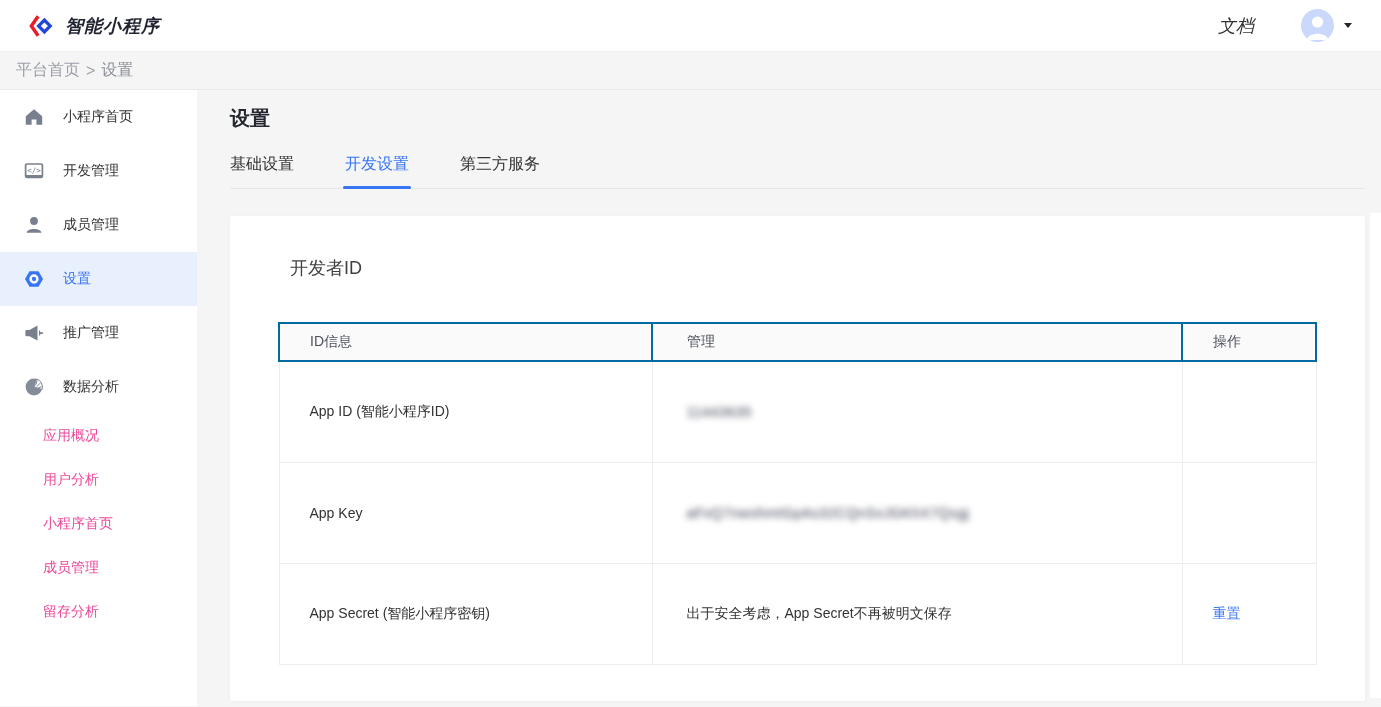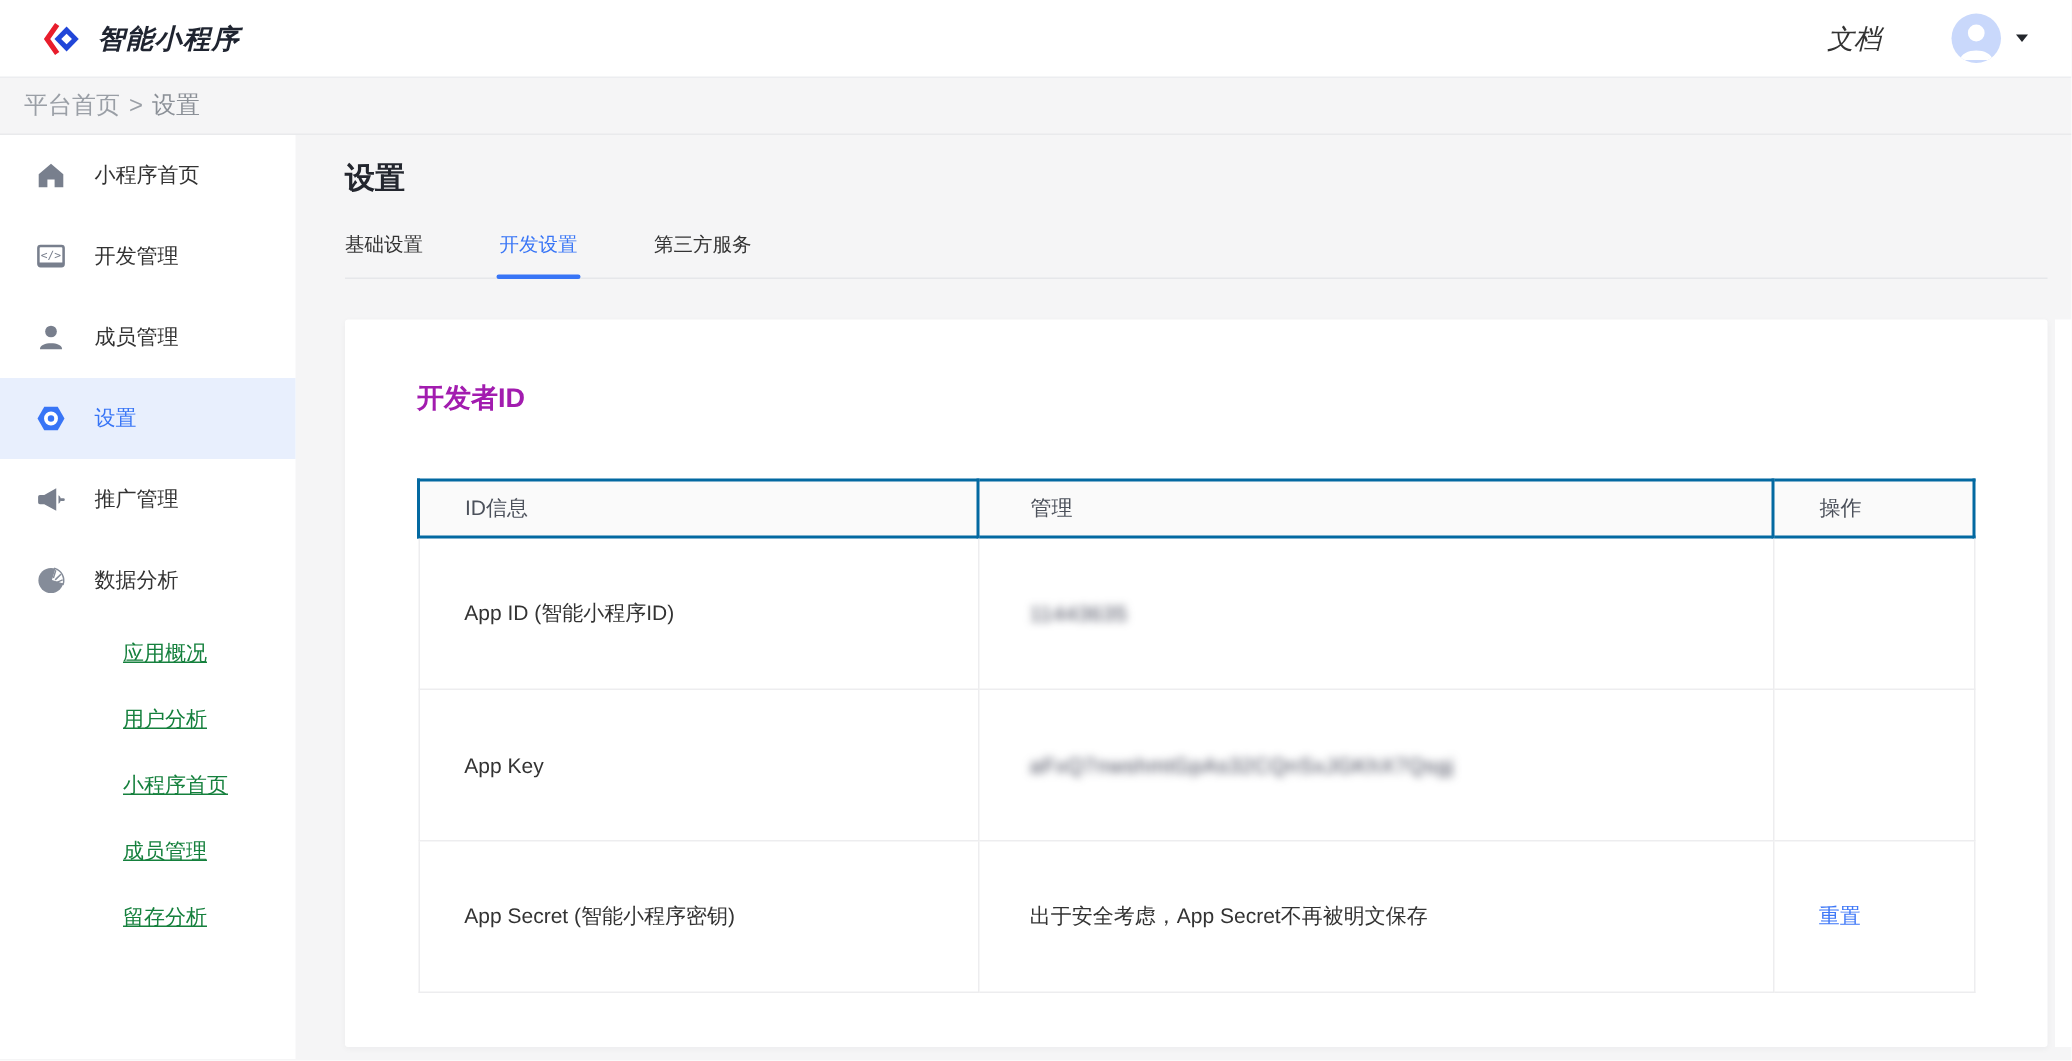--- a/index.html
+++ b/index.html
@@ -39,41 +39,41 @@
   .layout { display:flex; height:616px; }
   .sidebar { width:197px; background:#fff; flex-shrink:0; }
   .side-item {
     height:54px; display:flex; align-items:center; padding-left:24px;
     font-size:14px; color:#333; cursor:pointer;
   }
   .side-item .slabel { margin-left:19px; }
   .side-item.active { background:#e8effd; color:#3875f6; }
   .side-item .sicon { width:20px; height:20px; display:inline-flex; }
   .side-sub {
-    height:44px; display:flex; align-items:center; padding-left:82px;
-    font-size:14px; color:#15803d; cursor:pointer;text-decoration:underline;
+    height:44px; display:flex; align-items:center; padding-left:43px;
+    font-size:14px; color:#ec4899; cursor:pointer;
   }
   
   .main { flex:1; padding:0 19px 0 33px; position:relative; }
   .page-title { font-size:20px; font-weight:600; color:#23262e; margin:15px 0 0; }
   .tabs { display:flex; margin-top:22px; border-bottom:1px solid #e6e7ea; }
   .tab {
-    font-size:13px; color:#333; padding-bottom:13px; margin-right:51px;
+    font-size:16px; color:#333; padding-bottom:13px; margin-right:51px;
     cursor:pointer; position:relative;
   }
   .tab.active { color:#3875f6; }
   .tab.active::after {
     content:""; position:absolute; left:-2px; right:-2px; bottom:-1px;
     height:3px; background:#3875f6; border-radius:1.5px;
   }
   .card {
     margin-top:27px; background:#fff; border-radius:2px; height:485px;
     padding:40px 48px 0; box-shadow:0 1px 4px rgba(31,36,48,0.04);
   }
-  .card-heading { font-size:18px; font-weight:700; color:#a21caf; margin:0 0 42px; }
+  .card-heading { font-size:18px; font-weight:400; color:#404040; margin:0 12px 42px; }
   table.dev-table { border-collapse:collapse; font-size:14px; table-layout:fixed; width:1037px; }
   .dev-table th {
     height:38px; background:#fafafa; font-weight:400; color:#4c515b;
     text-align:left; border:2px solid #0369a1;
   }
   .dev-table td { height:101px; border:1px solid #ededef; color:#333; background:#fff; }
   .col-id { width:373px; } .col-mg { width:530px; } .col-op { width:134px; }
   .dev-table th.col-id, .dev-table td.cell-label { padding-left:30px; }
   .dev-table th.col-mg, .dev-table td.cell-value { padding-left:34px; }
   .dev-table th.col-op, .dev-table td.cell-action { padding-left:30px; }

